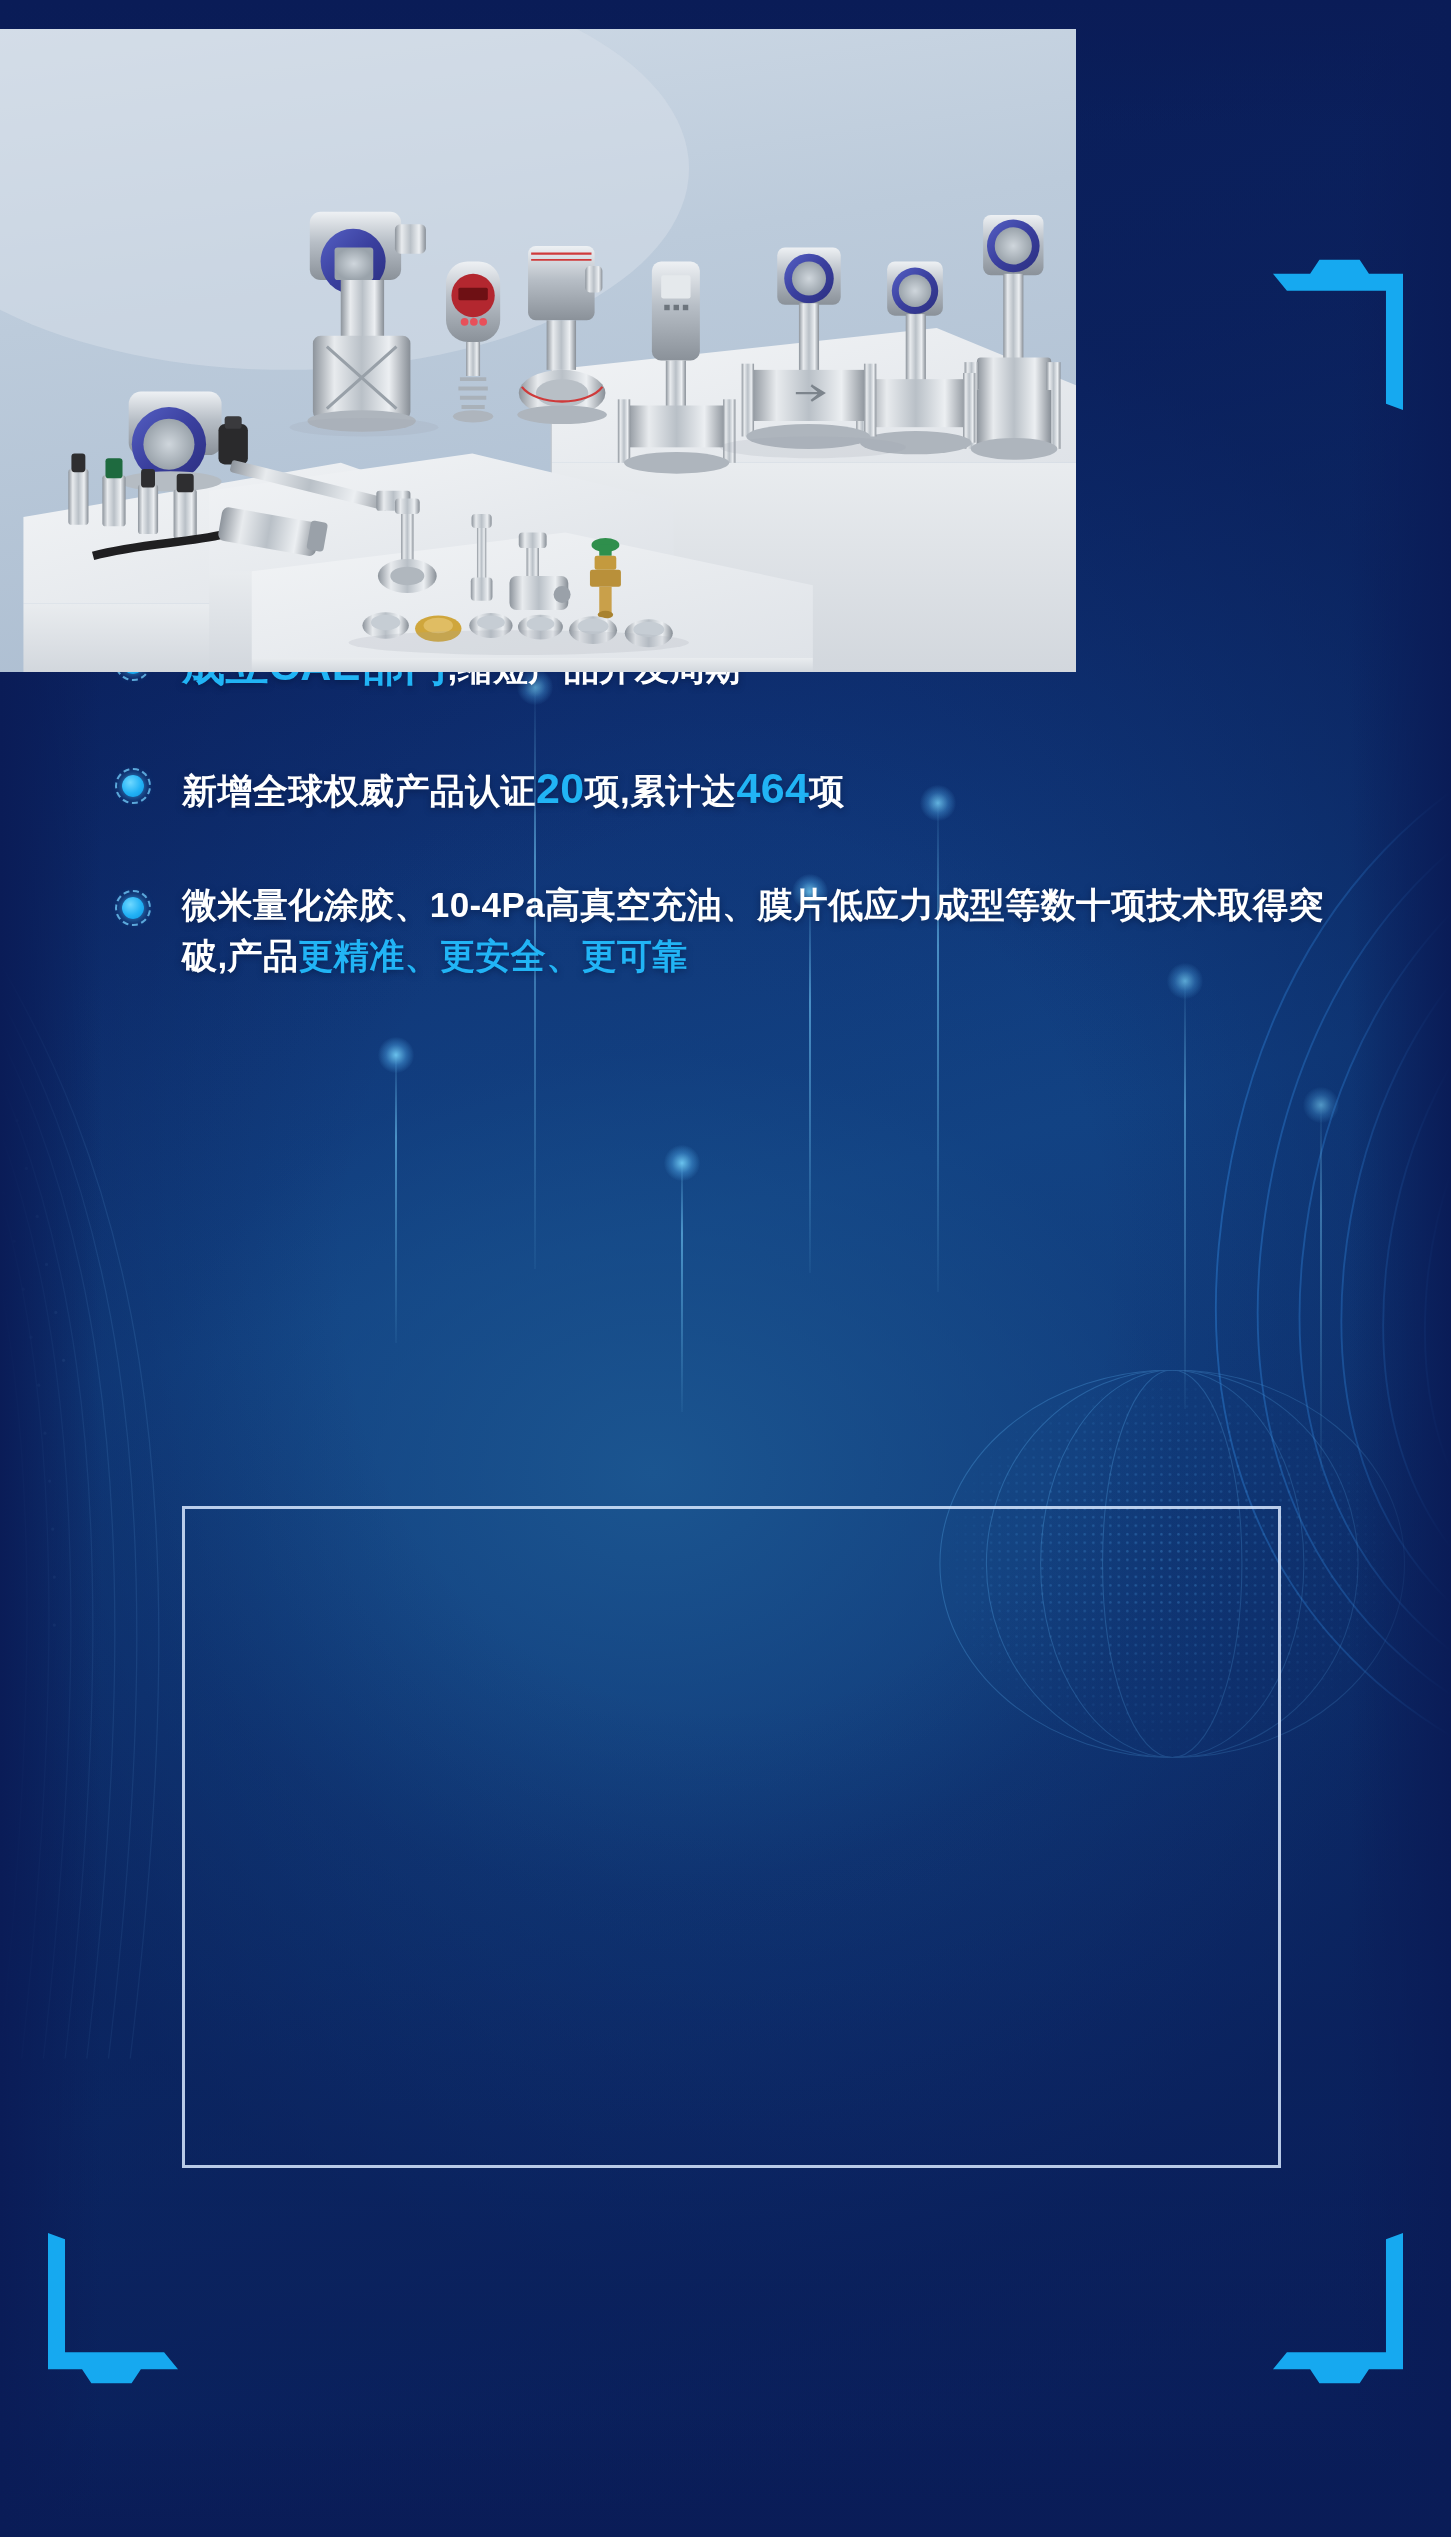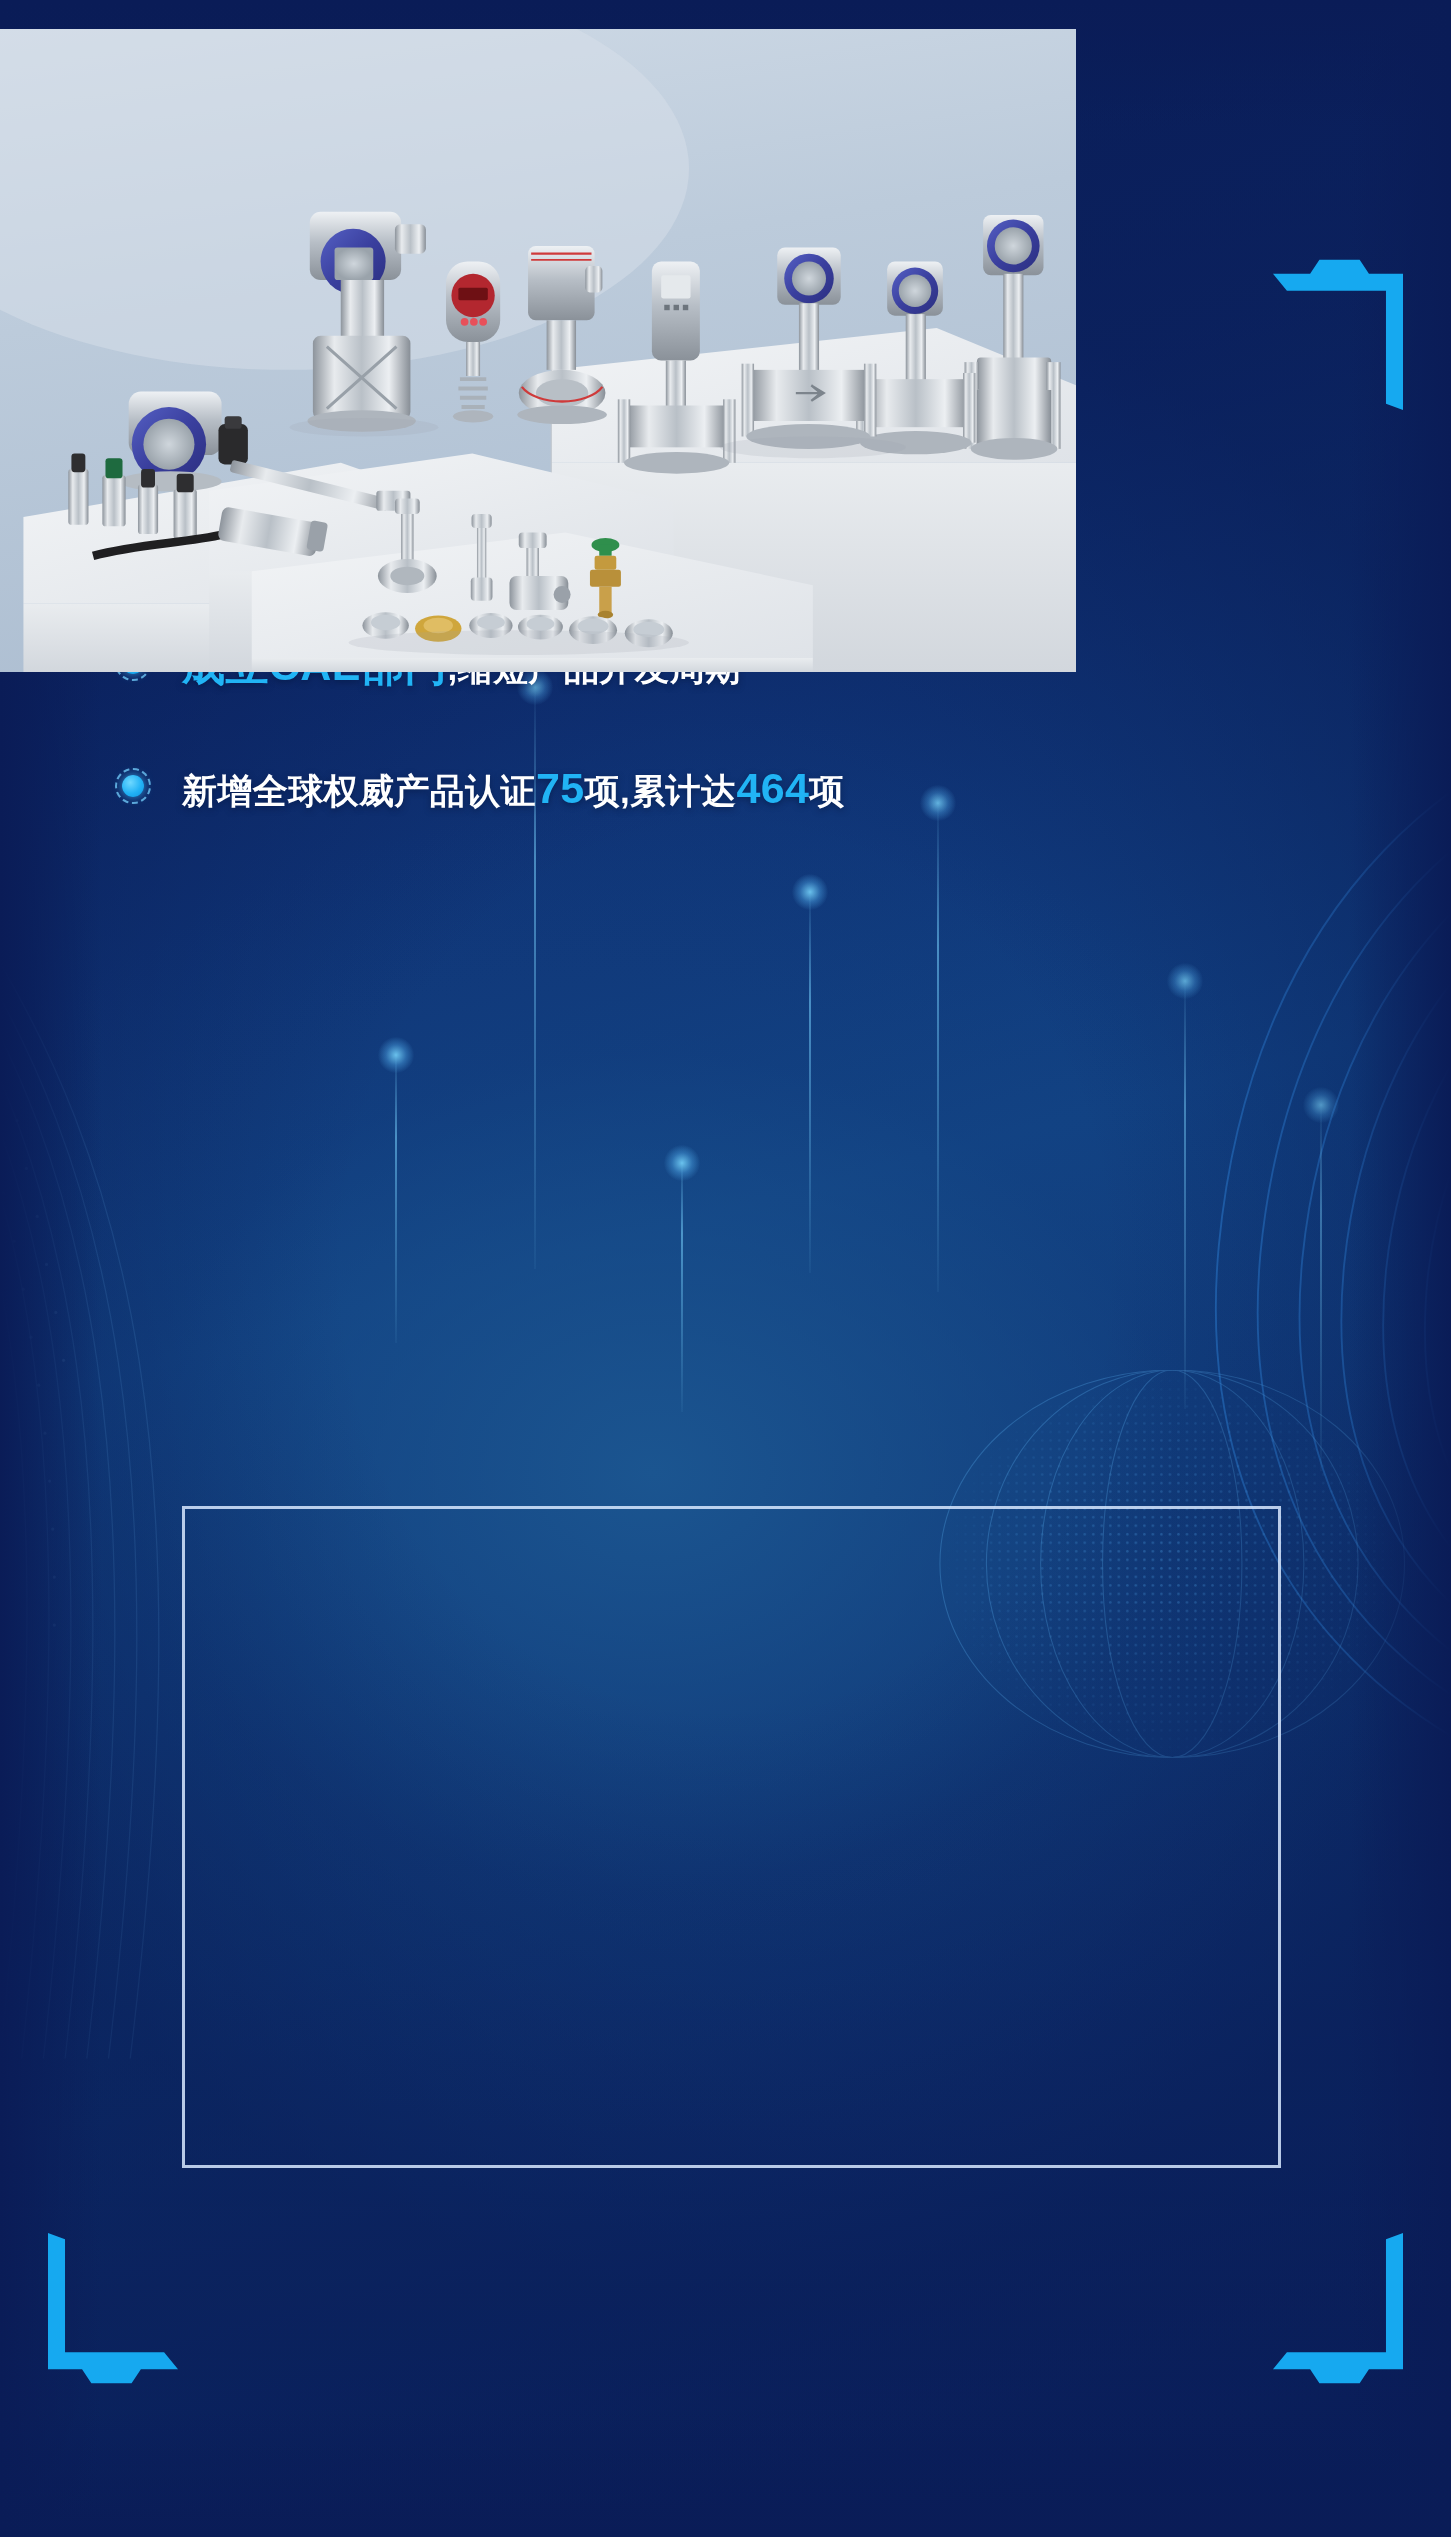--- a/index.html
+++ b/index.html
@@ -348,25 +348,34 @@
         <span class="hl-big">成立CAE部门</span><span>,缩短产品开发周期</span>
       </div>
     </div>
 
     <div class="bullet-row">
       <div class="bullet-icon">
         <div class="ring"></div>
           <div class="core"></div>
       </div>
       <div class="bullet-text">
-        <span>新增全球权威产品认证</span><span class="num">75</span><span>项,累计达</span><span class="num">464</span><span>项</span>
+        <span>新增全球权威产品认证</span><span class="num">20</span><span>项,累计达</span><span class="num">464</span><span>项</span>
       </div>
     </div>
 
 
+    <div class="bullet-row">
+      <div class="bullet-icon">
+        <div class="ring"></div>
+          <div class="core"></div>
+      </div>
+      <div class="bullet-text" style="max-width:1146px;">
+        <span>微米量化涂胶、10-4Pa高真空充油、膜片低应力成型等数十项技术取得突破,产品</span><span class="hl">更精准、更安全、更可靠</span>
+      </div>
+    </div>
 
   </div>
 
   <div class="photo-frame"></div>
 
   <div class="photo">
     <svg viewBox="0 0 1420 830" preserveAspectRatio="none" aria-hidden="true">
       <defs>
         <linearGradient id="wall" x1="0" y1="0" x2="0.25" y2="1">
           <stop offset="0%" stop-color="#cfdae6"></stop>

